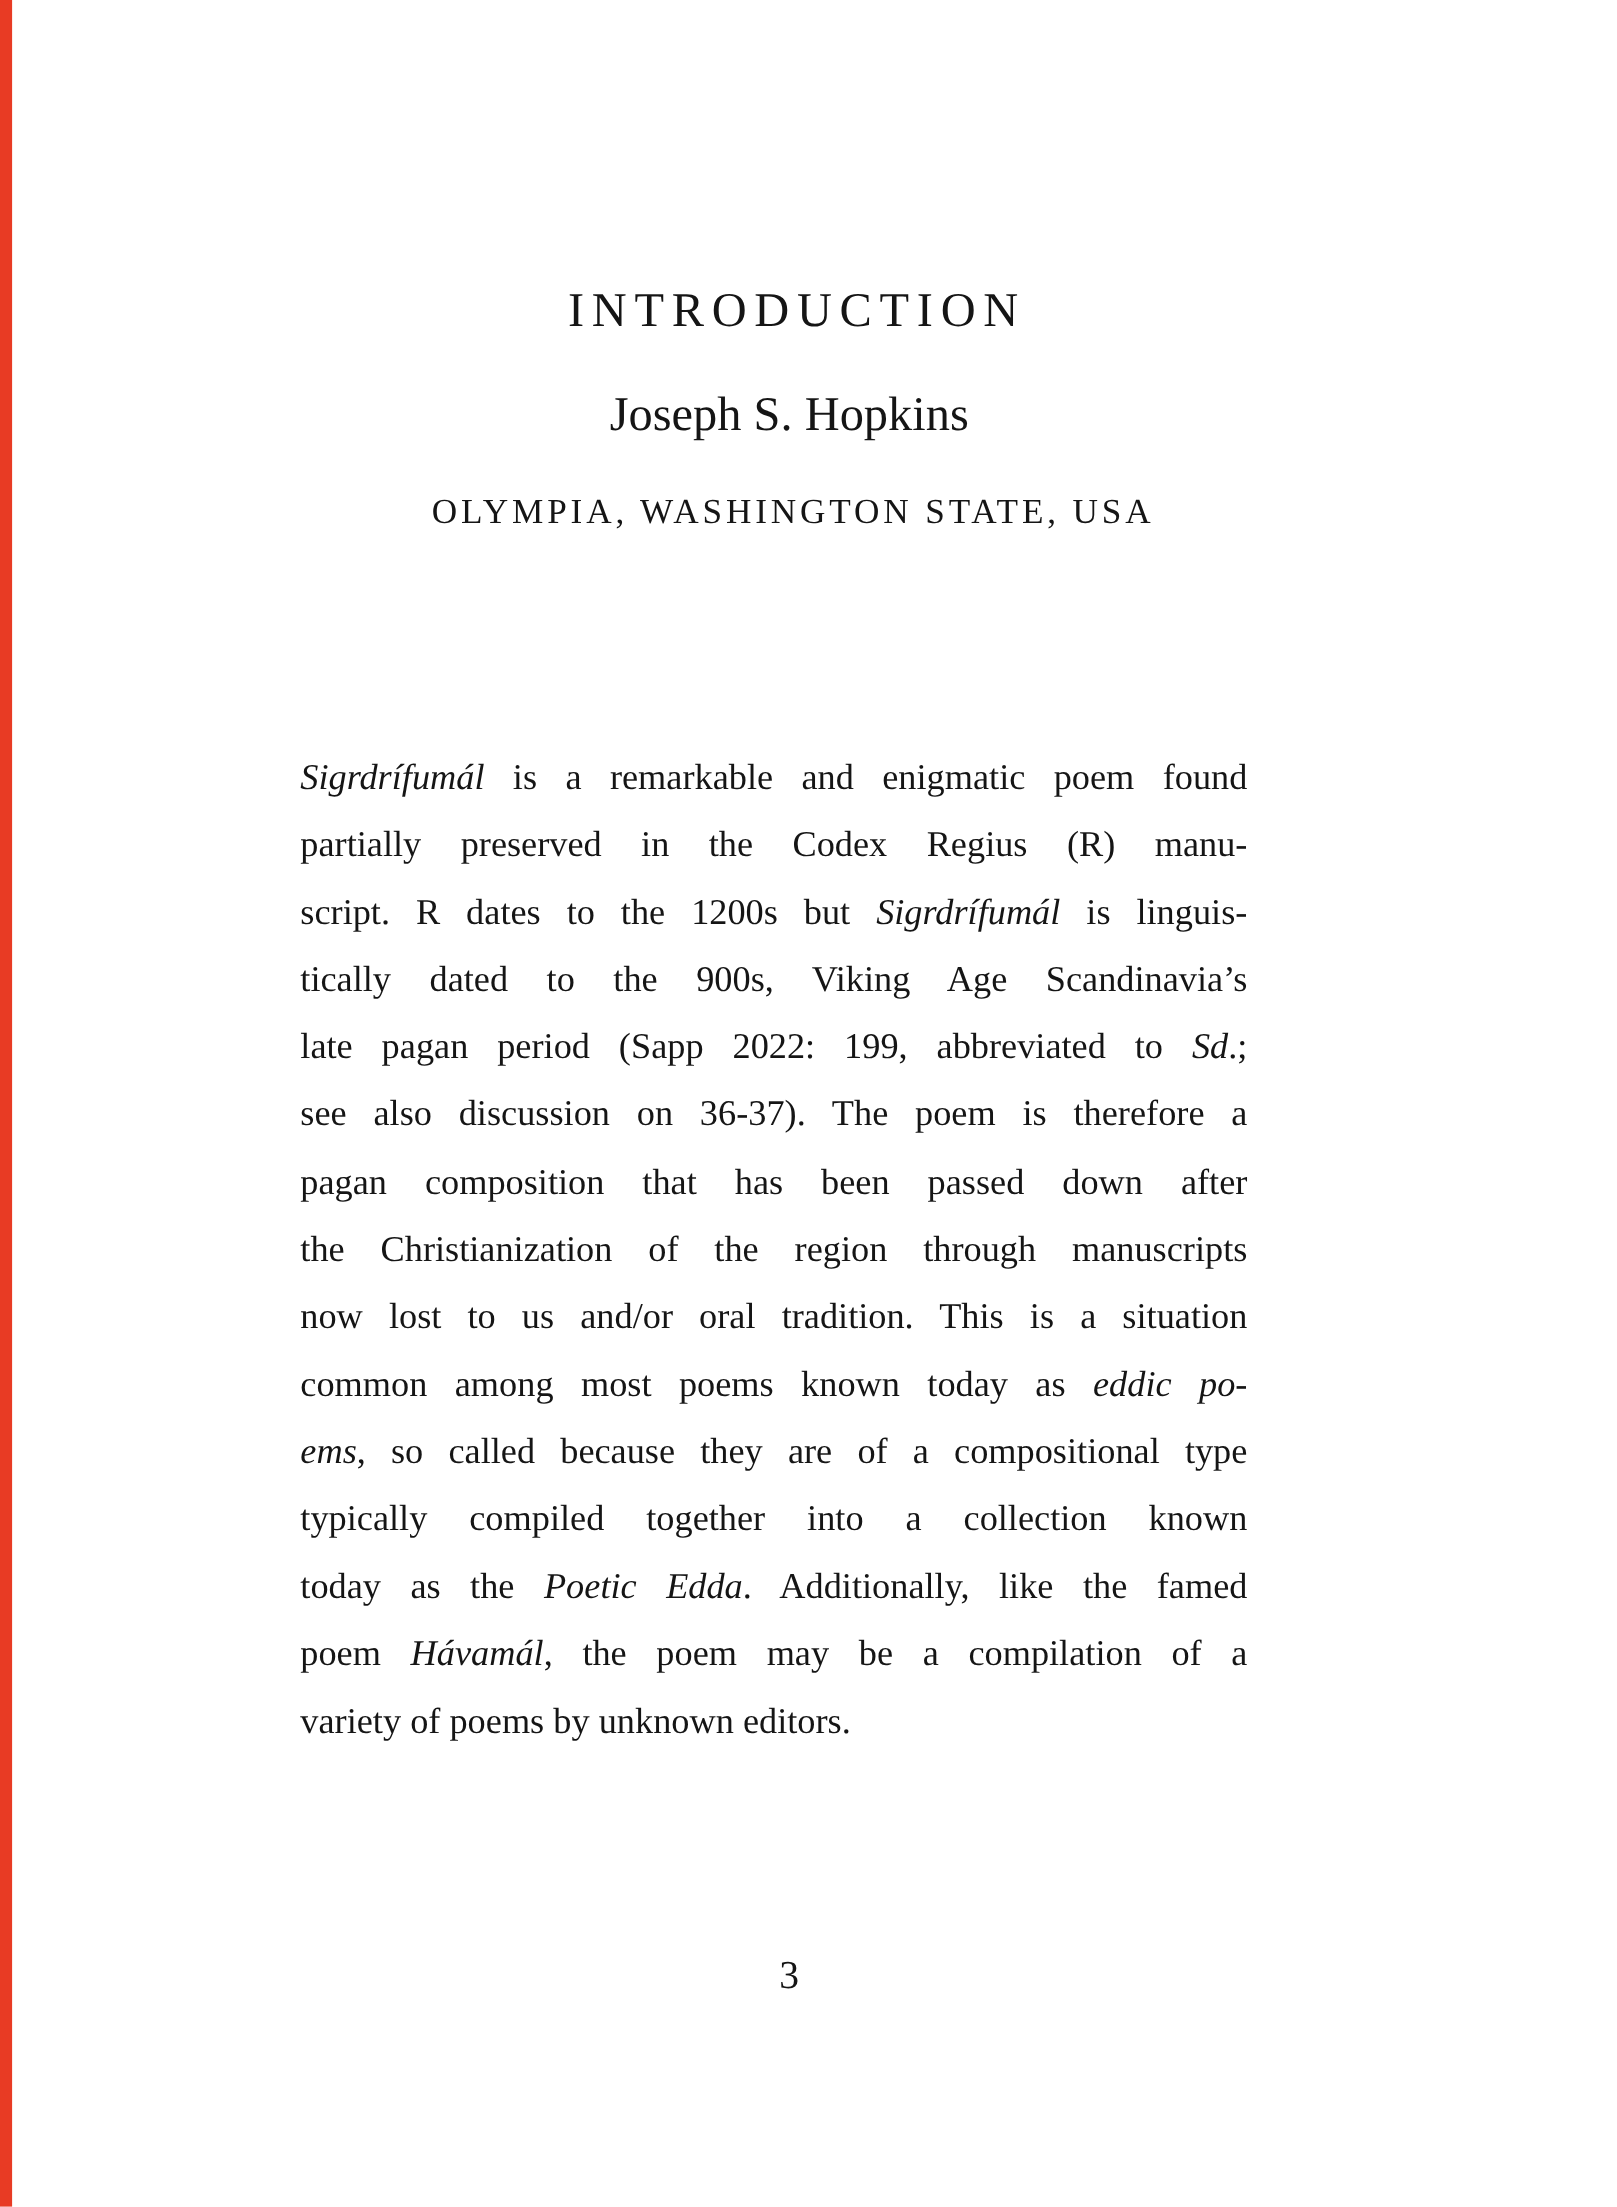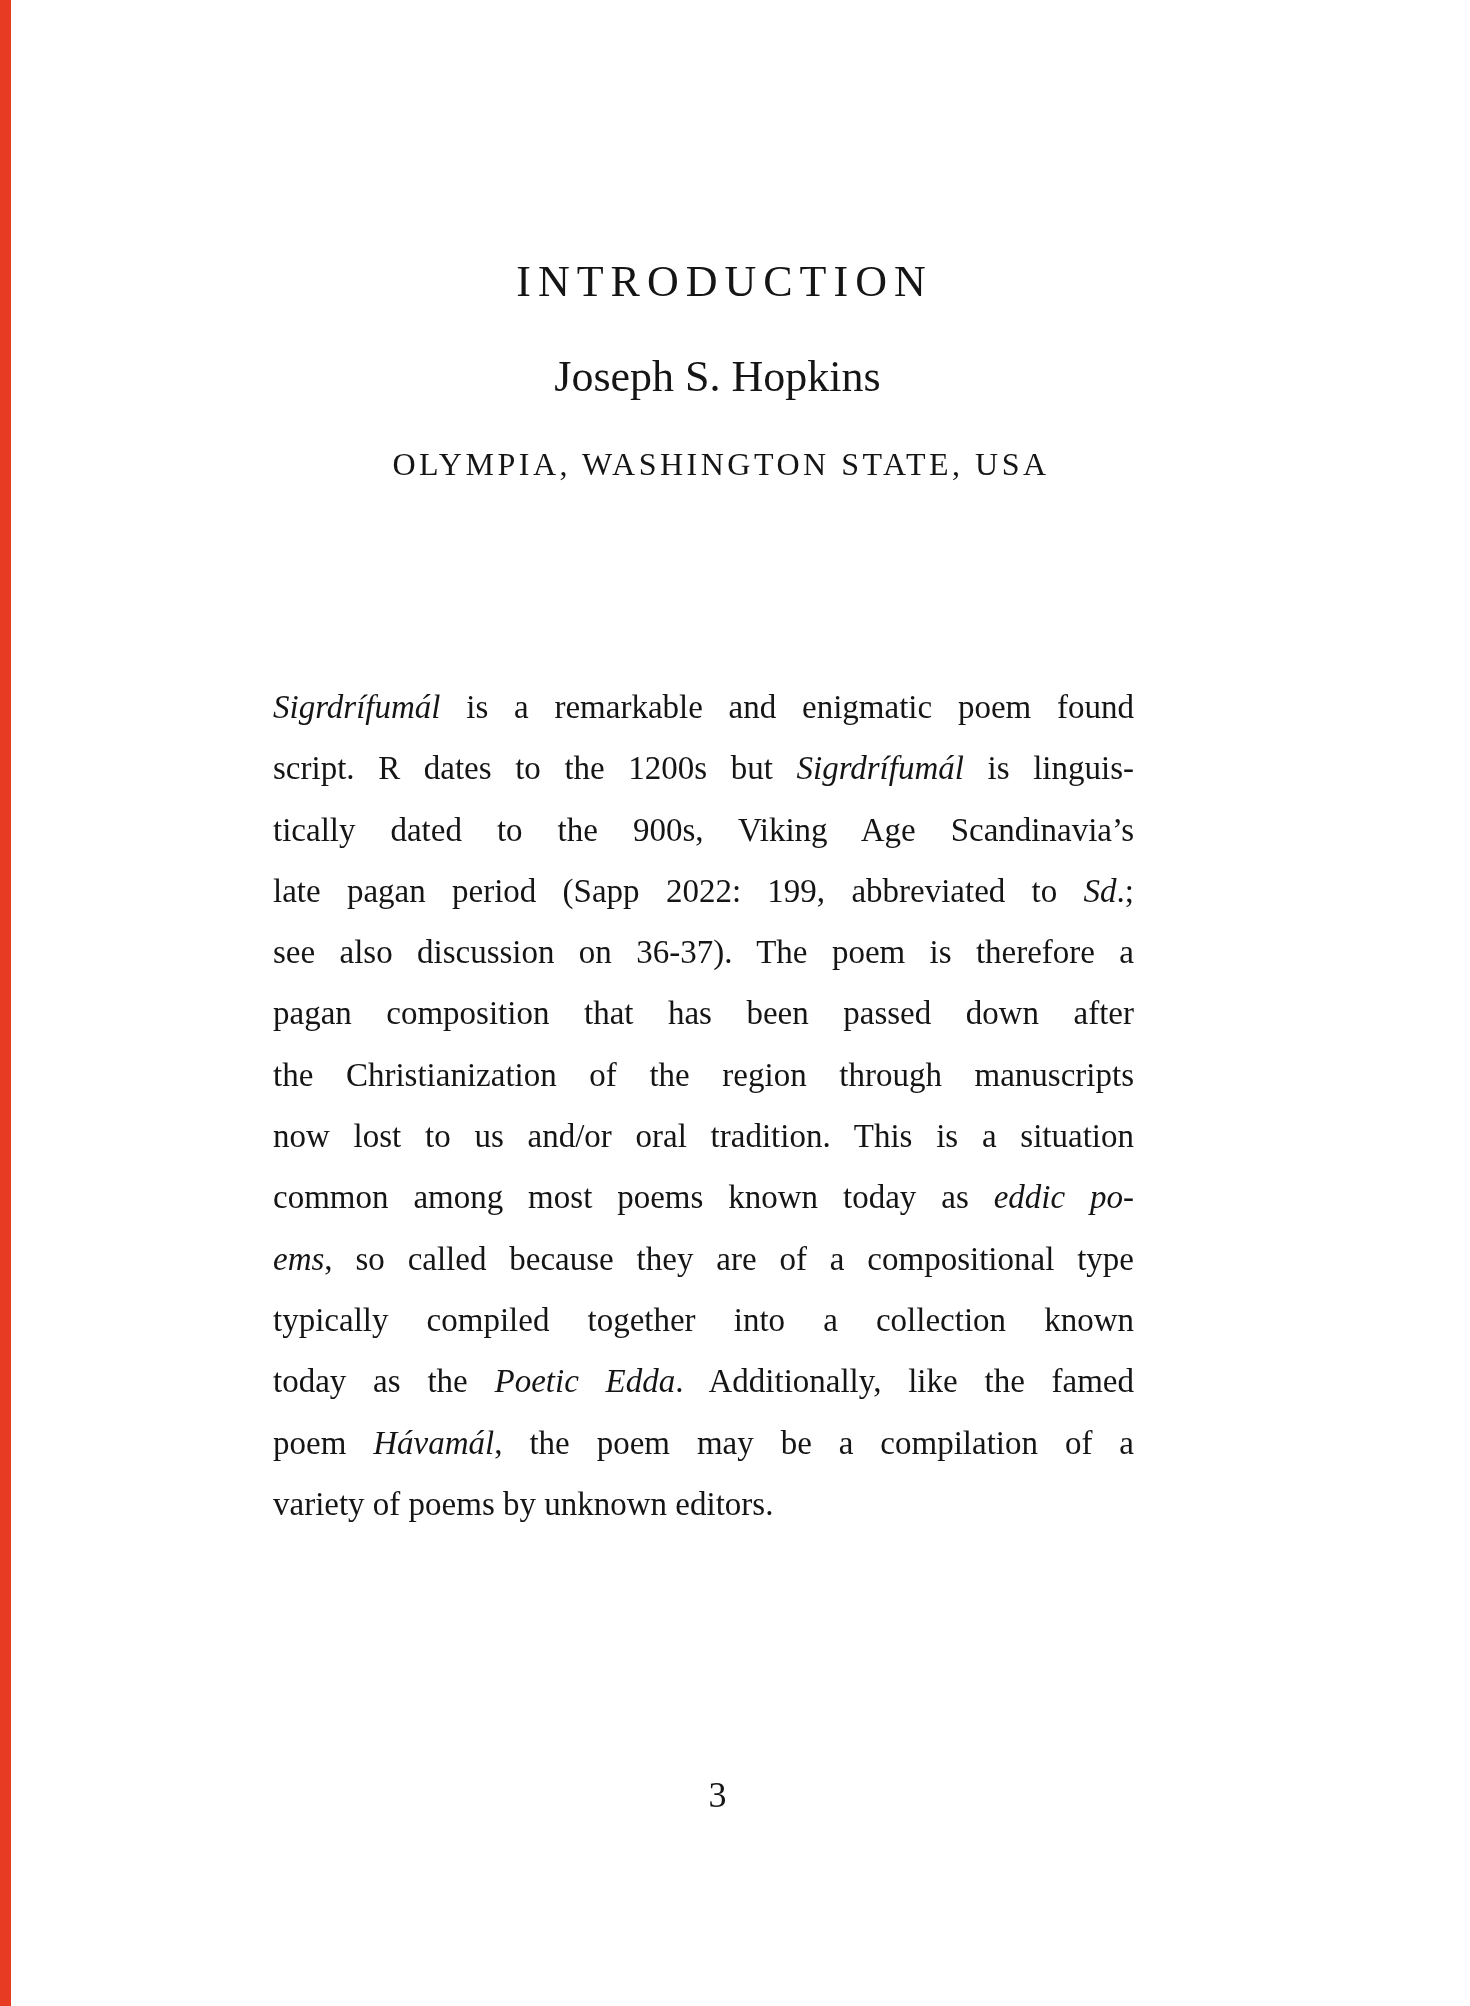--- a/index.html
+++ b/index.html
@@ -70,20 +70,21 @@
 <div class="page-edge-stripe" style="background: rgb(232, 59, 36);"></div>
 
 <div class="chapter-title">INTRODUCTION</div>
 
 <div class="author-name">Joseph S. Hopkins</div>
 
 <div class="author-location">OLYMPIA, WASHINGTON STATE, USA</div>
 
 <div class="body-paragraph">
     <div class="line"><i>Sigrdrífumál</i><span> is a remarkable and enigmatic poem found</span></div>
+    <div class="line"><span>partially preserved in the Codex Regius (R) manu-</span></div>
     <div class="line"><span>script. R dates to the 1200s but </span><i>Sigrdrífumál</i><span> is linguis-</span></div>
     <div class="line"><span>tically dated to the 900s, Viking Age Scandinavia’s</span></div>
     <div class="line"><span>late pagan period (Sapp 2022: 199, abbreviated to </span><i>Sd</i><span>.;</span></div>
     <div class="line"><span>see also discussion on 36-37). The poem is therefore a</span></div>
     <div class="line"><span>pagan composition that has been passed down after</span></div>
     <div class="line"><span>the Christianization of the region through manuscripts</span></div>
     <div class="line"><span>now lost to us and/or oral tradition. This is a situation</span></div>
     <div class="line"><span>common among most poems known today as </span><i>eddic po-</i></div>
     <div class="line"><i>ems</i><span>, so called because they are of a compositional type</span></div>
     <div class="line"><span>typically compiled together into a collection known</span></div>

